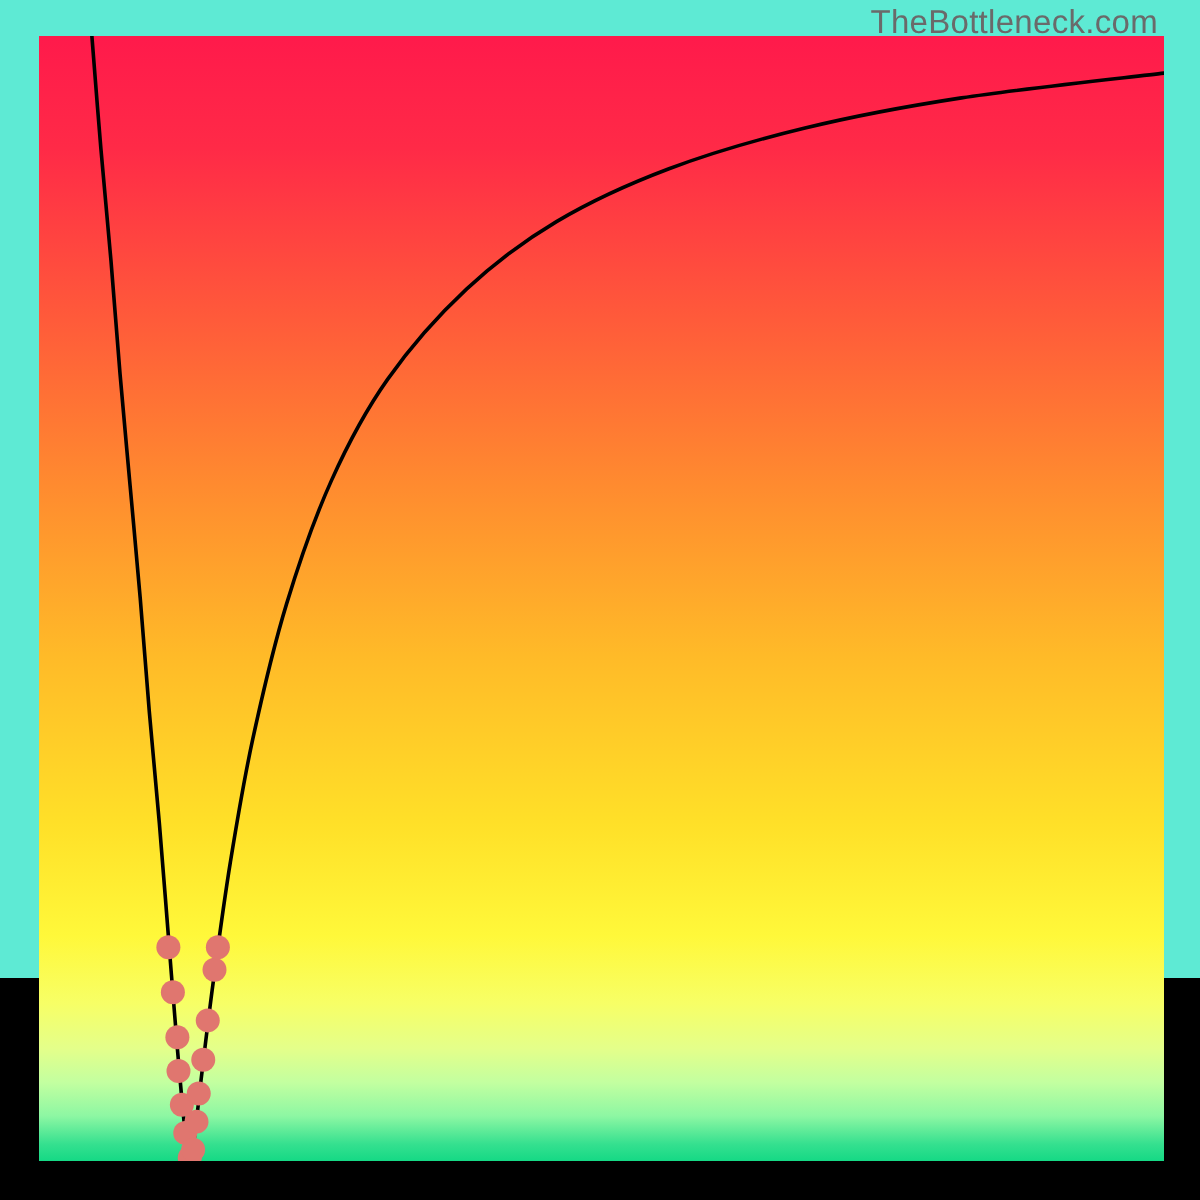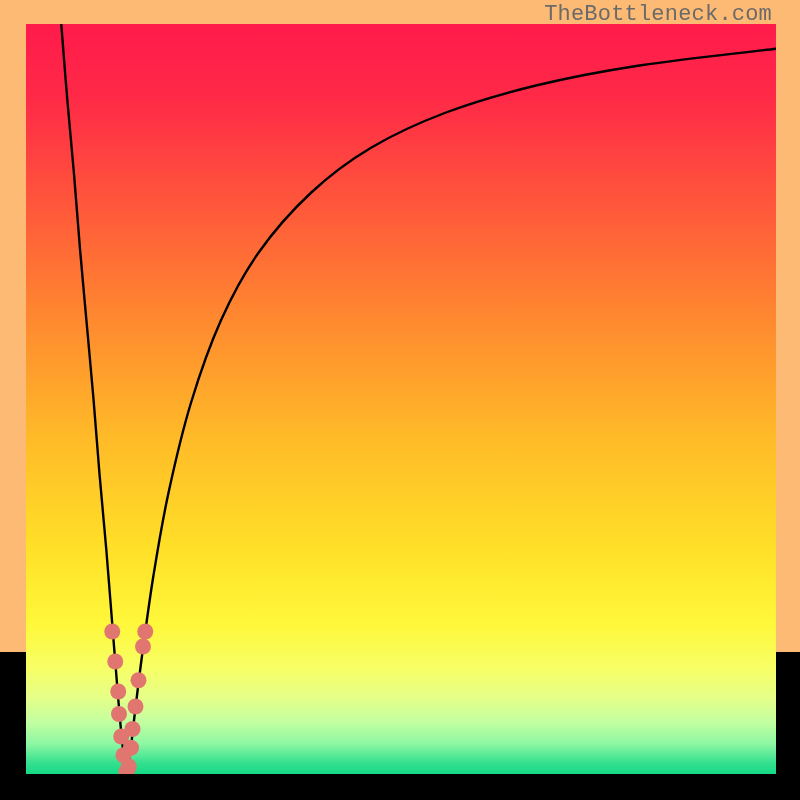--- a/index.html
+++ b/index.html
@@ -8,22 +8,21 @@
     width: 800px;
     height: 800px;
     overflow: hidden;
     background: #000;
     font-family: Arial, Helvetica, sans-serif;
   }
   .frame {
     position: relative;
     width: 800px;
     height: 652px;
-    background: #fdba74;
-    font-family: Liberation Mono, monospace;
+    background: #5eead4;
   }
   .plot-area {
     position: absolute;
     left: 26px;
     top: 24px;
     width: 750px;
     height: 750px;
     overflow: hidden;
   }
   .gradient-bg {

